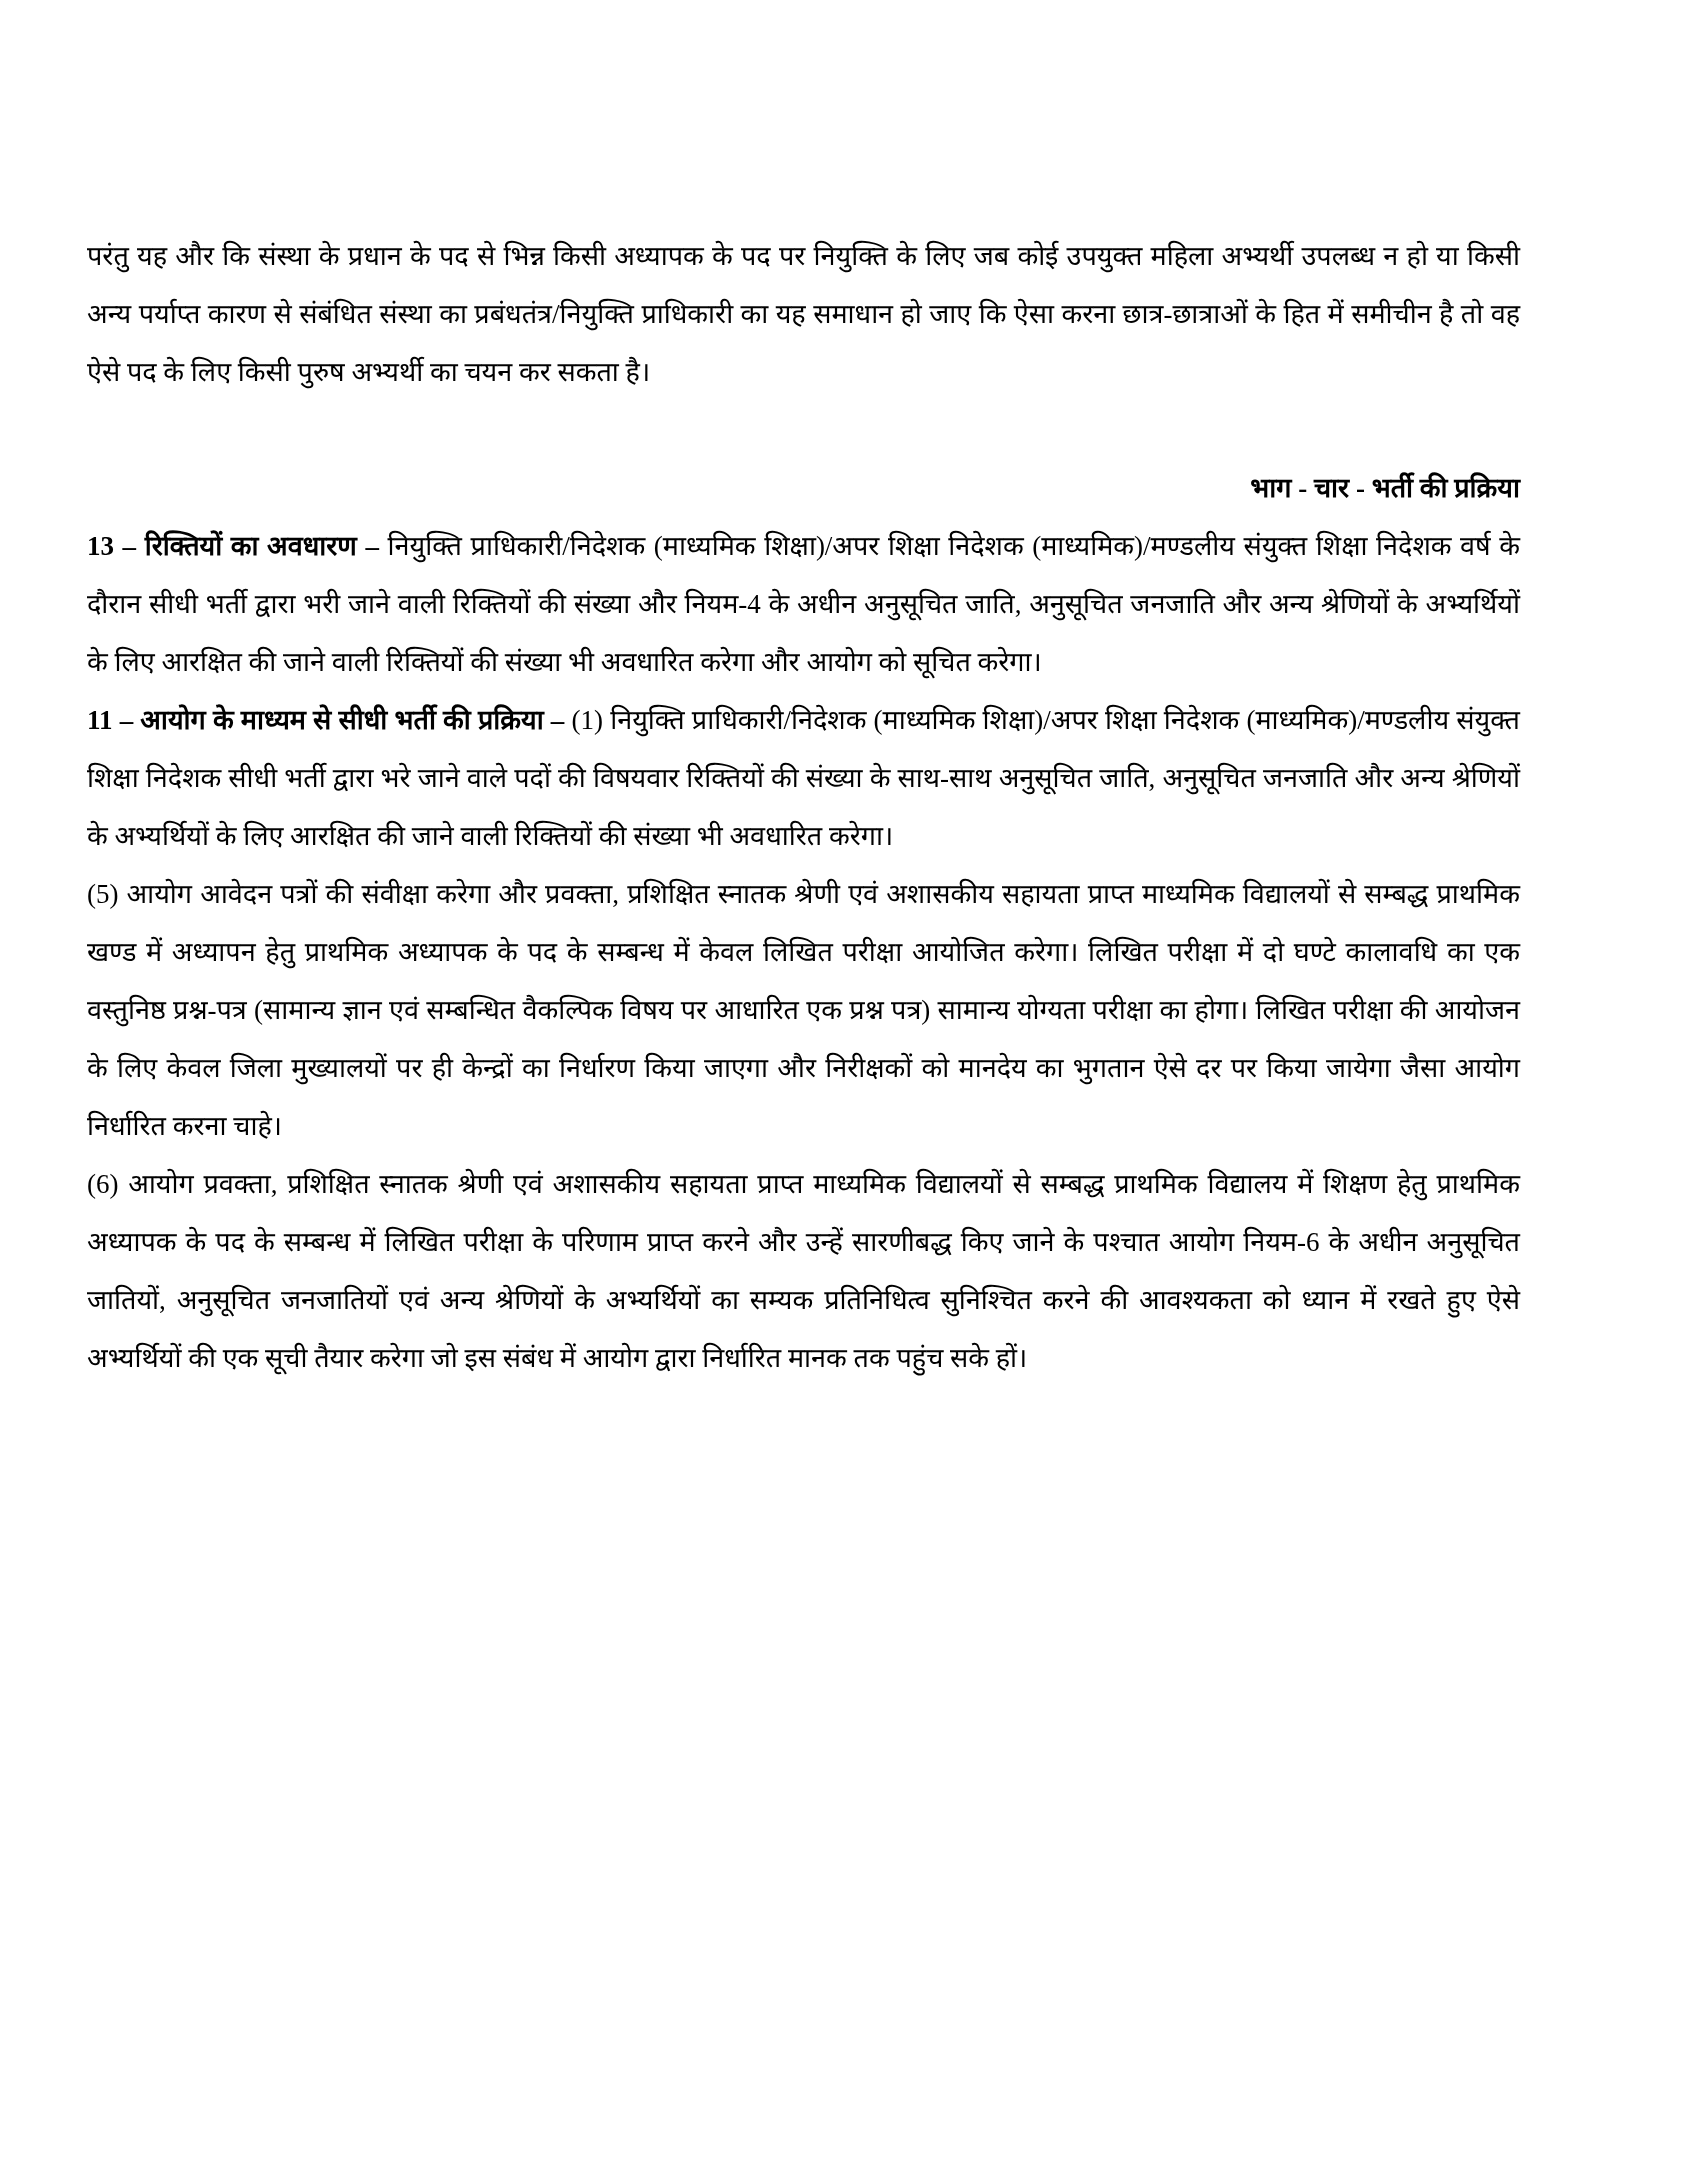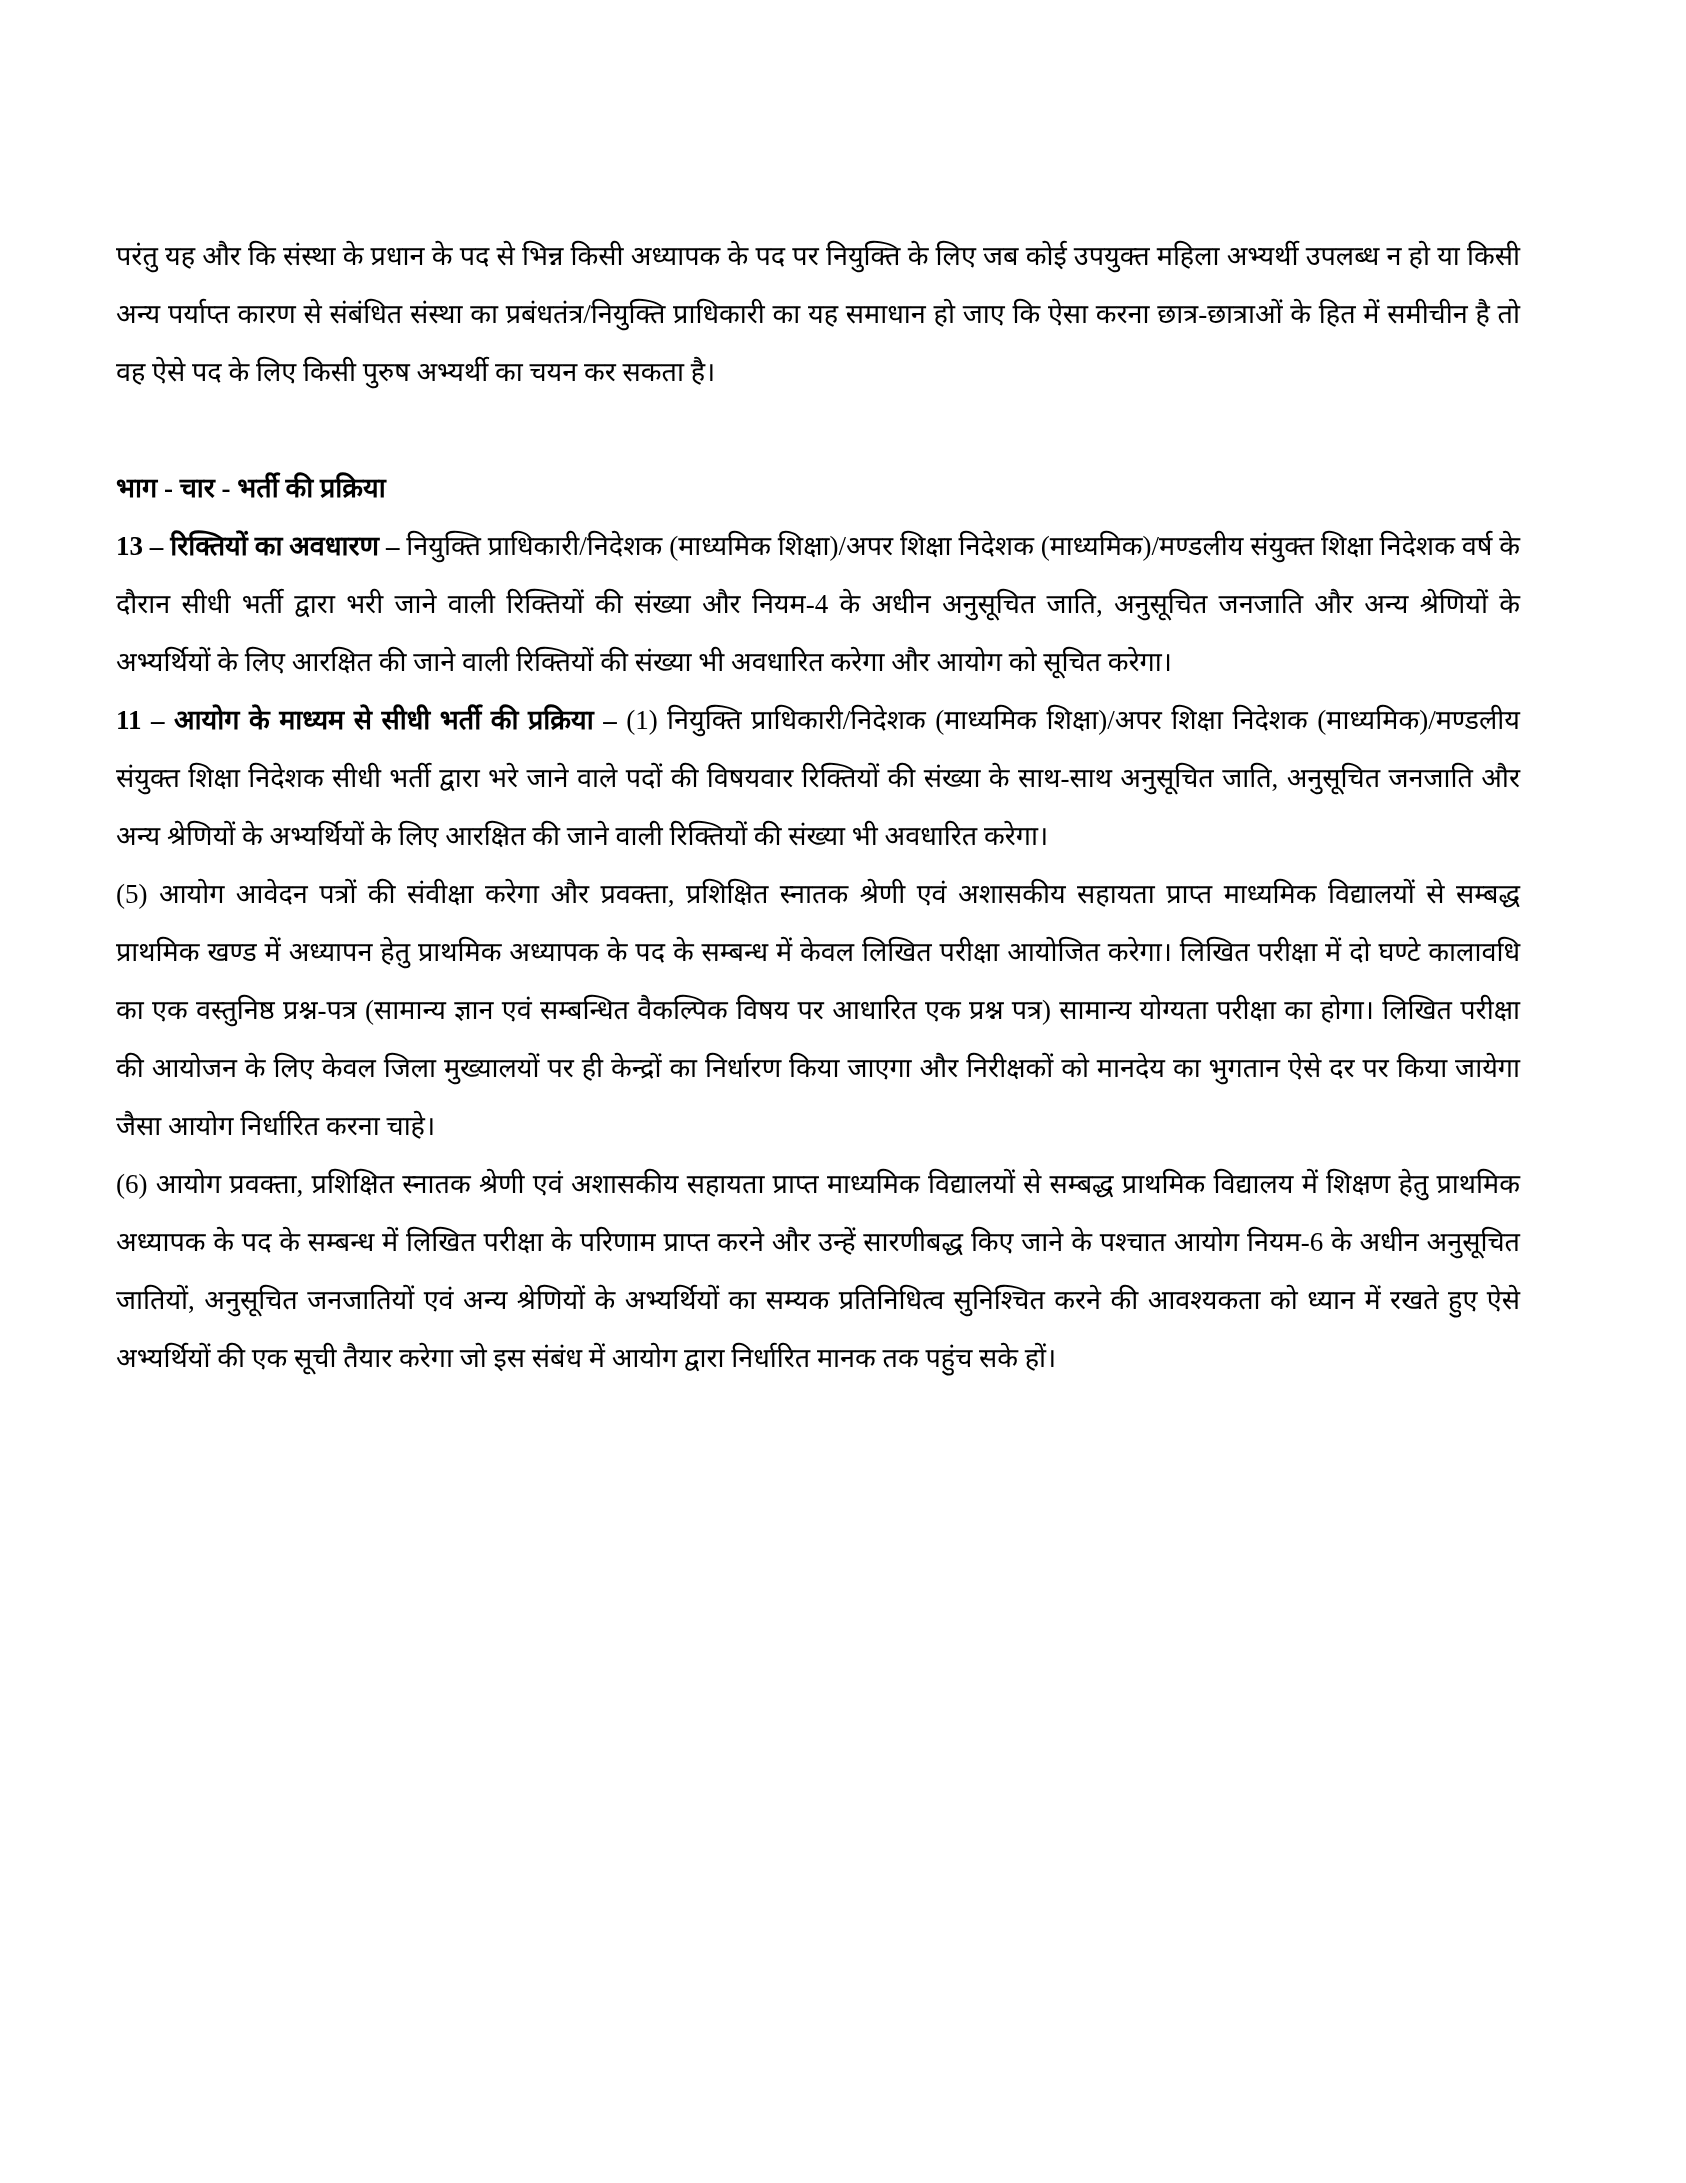--- a/index.html
+++ b/index.html
@@ -7,38 +7,38 @@
     padding: 0;
     background: #ffffff;
   }
   .page {
     position: relative;
     width: 1687px;
     height: 1855px;
     background: #ffffff;
     color: #000000;
     box-sizing: border-box;
-    padding: 227px 167px 0 116px;
+    padding: 227px 167px 0 87px;
     font-family: "Liberation Serif", "DejaVu Serif", serif;
     font-size: 27px;
     line-height: 58px;
     text-align: justify;
   }
   .para {
     margin: 0;
     padding: 0;
   }
   .lead {
     font-weight: bold;
     font-family: Liberation Serif, serif;
   }
   .heading {
     margin: 58px 0 0 0;
     padding: 0;
-    text-align: left;
+    text-align: right;
     font-weight: bold;
     font-size: 27px;
     line-height: 58px;
   }
 </style>
 </head>
 <body>
 
 <div class="page">
 

